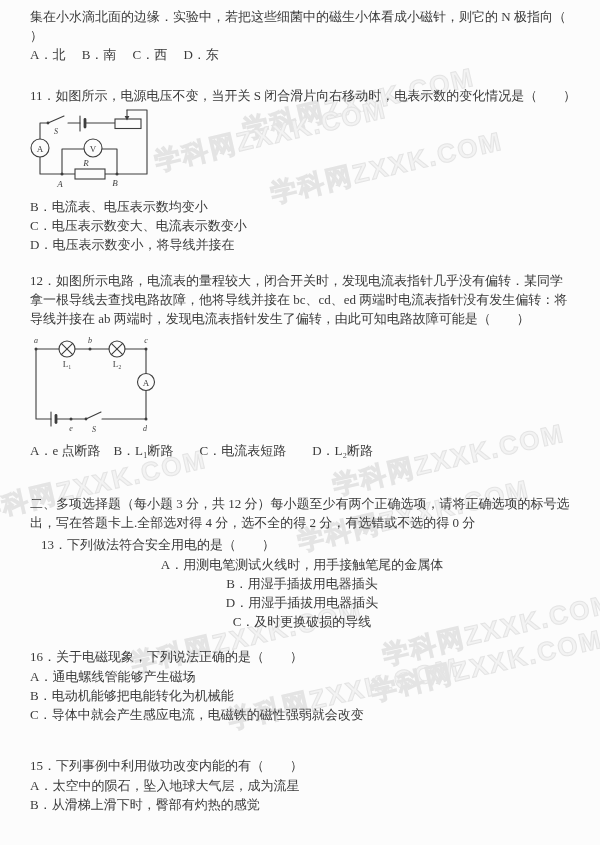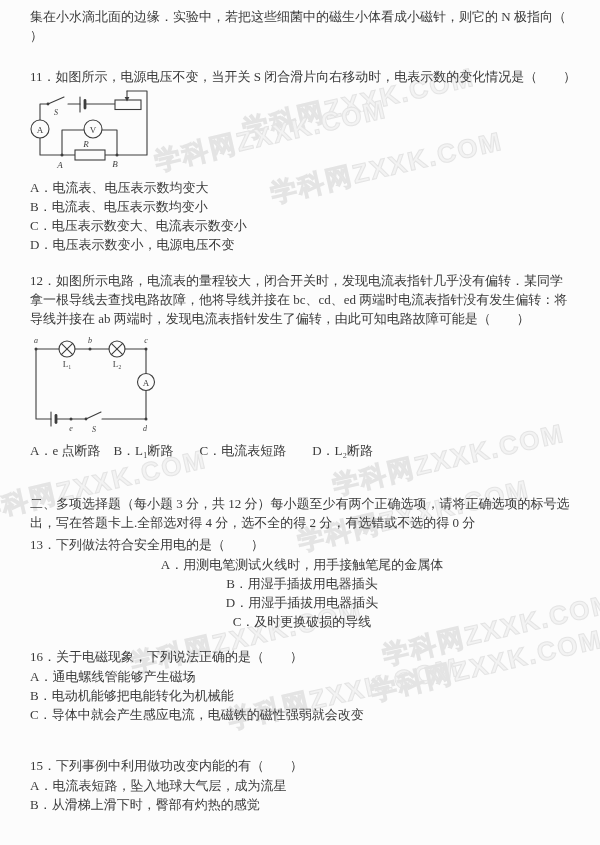--- a/index.html
+++ b/index.html
@@ -29,21 +29,21 @@
   .para { font-size:13px; line-height:19px;font-family:Liberation Serif, serif; }
   .nowrap { white-space:nowrap; }
   .q11-stem { margin-top:22px; }
   .circuit { display:block; }
   .circuit-11 { margin-top:1px; margin-left:0; }
   .q11-opts { margin-top:7px; }
   .q12-stem { margin-top:17px; }
   .circuit-12 { margin-top:8px; margin-left:2px; }
   .q12-opts { margin-top:5px; }
   .sec2-header { margin-top:34px; }
-  .q13-stem { margin-top:3px; }
+  .q13-stem { margin-top:3px;margin-left:11px; }
   .q13-opts { margin-top:1px;text-align:center; }
   .q14-stem { margin-top:16px; }
   .q14-opts { margin-top:1px; }
   .q15-stem { margin-top:32px; }
   .q15-opts { margin-top:1px; }
   svg text { font-family:"Liberation Serif","DejaVu Serif",serif; }
 </style>
 </head>
 <body>
 
@@ -59,20 +59,21 @@
     <div class="wm" style="left:128px;top:620px">学科网ZXXK.COM</div>
     <div class="wm" style="left:380px;top:612px">学科网ZXXK.COM</div>
     <div class="wm" style="left:225px;top:676px">学科网ZXXK.COM</div>
     <div class="wm" style="left:368px;top:648px">学科网ZXXK.COM</div>
   </div>
 
   <div class="content">
 
     <div class="para nowrap">集在小水滴北面的边缘．实验中，若把这些细菌中的磁生小体看成小磁针，则它的 N 极指向（</div>
     <div class="para nowrap">）</div>
+    <div class="para nowrap">A．北　 B．南　 C．西　 D．东</div>
 
     <div class="para nowrap q11-stem">11．如图所示，电源电压不变，当开关 S 闭合滑片向右移动时，电表示数的变化情况是（　　）</div>
 
     <svg class="circuit circuit-11" width="122" height="84" viewBox="0 0 122 84" xmlns="http://www.w3.org/2000/svg">
       <g stroke="#3d3d3d" stroke-width="1.1" fill="none" stroke-linecap="round">
         <path d="M10,17 H18 M38,17 H50 M55,17 H85 M97,4 H117 M117,4 V68 M10,68 H117 M10,17 V33 M10,51 V68"></path>
         <g>
           <line x1="18" y1="17" x2="34" y2="10"></line>
         </g>
         <g>
@@ -104,24 +105,23 @@
         <text x="10" y="45.5">A</text>
         <text x="63" y="45.5">V</text>
         <text x="26" y="28" font-size="8" font-style="italic">S</text>
         <text x="56" y="60" font-style="italic">R</text>
         <text x="30" y="81" font-style="italic">A</text>
         <text x="85" y="80" font-style="italic">B</text>
       </g>
     </svg>
 
     <div class="q11-opts">
-      <div class="para nowrap">A．电流表、电压表示数均变大</div>
       <div class="para nowrap">B．电流表、电压表示数均变小</div>
       <div class="para nowrap">C．电压表示数变大、电流表示数变小</div>
-      <div class="para nowrap">D．电压表示数变小，电源电压不变</div>
+      <div class="para nowrap">D．电压表示数变小，将导线并接在</div>
     </div>
 
     <div class="para q12-stem">12．如图所示电路，电流表的量程较大，闭合开关时，发现电流表指针几乎没有偏转．某同学拿一根导线去查找电路故障，他将导线并接在 bc、cd、ed 两端时电流表指针没有发生偏转：将导线并接在 ab 两端时，发现电流表指针发生了偏转，由此可知电路故障可能是（　　）</div>
 
     <svg class="circuit circuit-12" width="130" height="100" viewBox="0 0 130 100" xmlns="http://www.w3.org/2000/svg">
       <g stroke="#3d3d3d" stroke-width="1.1" fill="none" stroke-linecap="round">
         <path d="M4,13 H27 M43,13 H77 M93,13 H114 M4,13 V83 M114,13 V37.5 M114,54.5 V83 M4,83 H19 M24,83 H54 M70,83 H114"></path>
         <g>
           <circle cx="35" cy="13" r="8"></circle>
           <line x1="29.3" y1="7.3" x2="40.7" y2="18.7"></line>
@@ -182,18 +182,18 @@
 
     <div class="para nowrap q14-stem">16．关于电磁现象，下列说法正确的是（　　）</div>
     <div class="q14-opts">
       <div class="para nowrap">A．通电螺线管能够产生磁场</div>
       <div class="para nowrap">B．电动机能够把电能转化为机械能</div>
       <div class="para nowrap">C．导体中就会产生感应电流，电磁铁的磁性强弱就会改变</div>
     </div>
 
     <div class="para nowrap q15-stem">15．下列事例中利用做功改变内能的有（　　）</div>
     <div class="q15-opts">
-      <div class="para nowrap">A．电流表短路，坠入地球大气层，成为流星</div>
+      <div class="para nowrap">A．太空中的陨石，坠入地球大气层，成为流星</div>
       <div class="para nowrap">B．从滑梯上滑下时，臀部有灼热的感觉</div>
     </div>
 
   </div>
 </div>
 
 </body></html>

